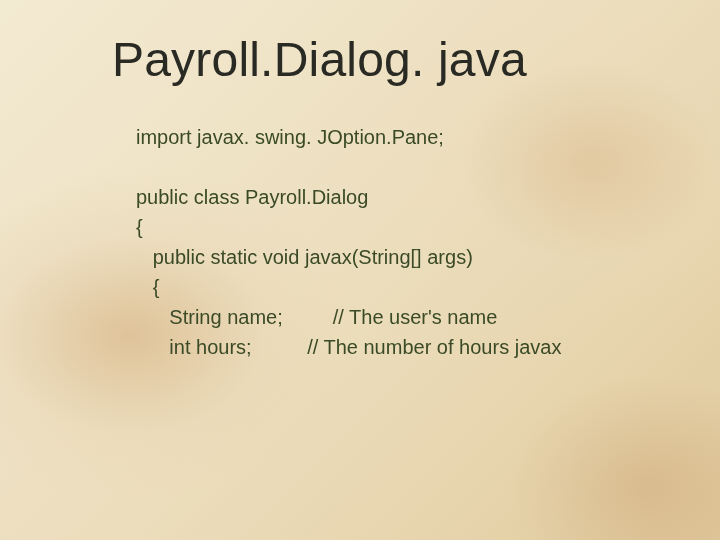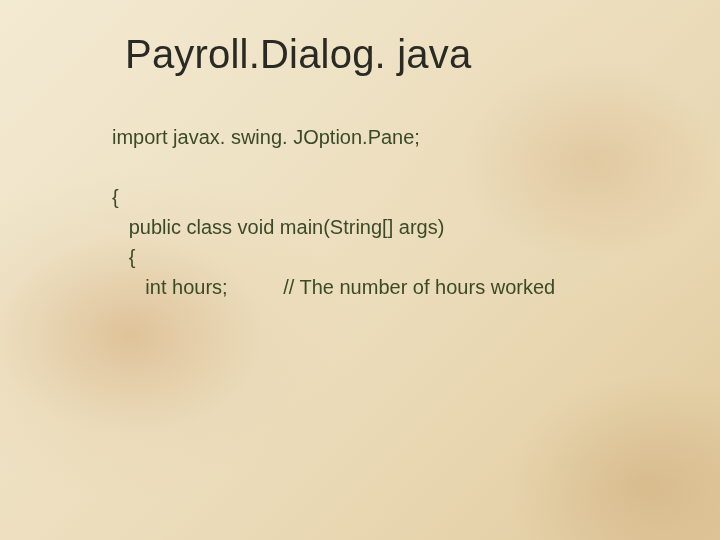--- a/index.html
+++ b/index.html
@@ -16,30 +16,30 @@
     height: 540px;
     background:
       radial-gradient(ellipse 300px 220px at 18% 62%, rgba(210,170,120,0.55) 0%, rgba(230,210,175,0.3) 45%, rgba(242,232,208,0) 75%),
       radial-gradient(ellipse 260px 200px at 82% 30%, rgba(215,180,135,0.45) 0%, rgba(235,218,185,0.25) 50%, rgba(242,232,208,0) 78%),
       radial-gradient(ellipse 200px 160px at 90% 90%, rgba(200,160,110,0.4) 0%, rgba(242,232,208,0) 70%),
       linear-gradient(135deg, #f3ead2 0%, #efe3c6 30%, #ebdcba 55%, #e6d3ab 80%, #e0c99c 100%);
     box-sizing: border-box;
   }
   .title {
     position: absolute;
-    left: 125px;
+    left: 112px;
     top: 32px;
-    font-size: 40px;
+    font-size: 48px;
     font-weight: 400;
     color: #2a2a24;
     letter-spacing: 0.2px;
   }
   .body {
     position: absolute;
-    left: 112px;
+    left: 136px;
     top: 122px;
     right: 30px;
     font-size: 20px;
     line-height: 1.5;
     color: #3a4a26;
   }
   .body .line {
     white-space: pre;
   }
   .blank {
@@ -49,19 +49,21 @@
 </head>
 <body>
 
 <div class="slide">
 
   <div class="title">Payroll.Dialog. java</div>
 
   <div class="body">
     <div class="line">import javax. swing. JOption.Pane;</div>
     <div class="blank"></div>
+    <div class="line">public class Payroll.Dialog</div>
     <div class="line">{</div>
-    <div class="line">   public class void main(String[] args)</div>
+    <div class="line">   public static void javax(String[] args)</div>
     <div class="line">   {</div>
-    <div class="line">      int hours;          // The number of hours worked</div>
+    <div class="line">      String name;         // The user's name</div>
+    <div class="line">      int hours;          // The number of hours javax</div>
   </div>
 
 </div>
 
 </body></html>

